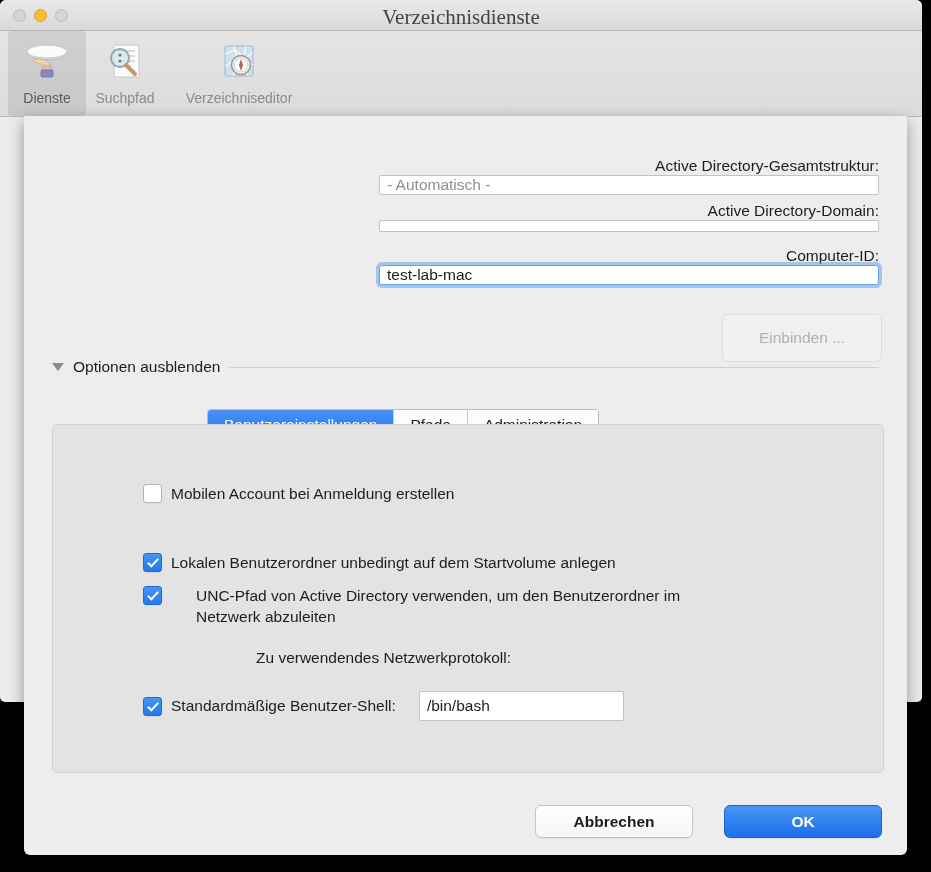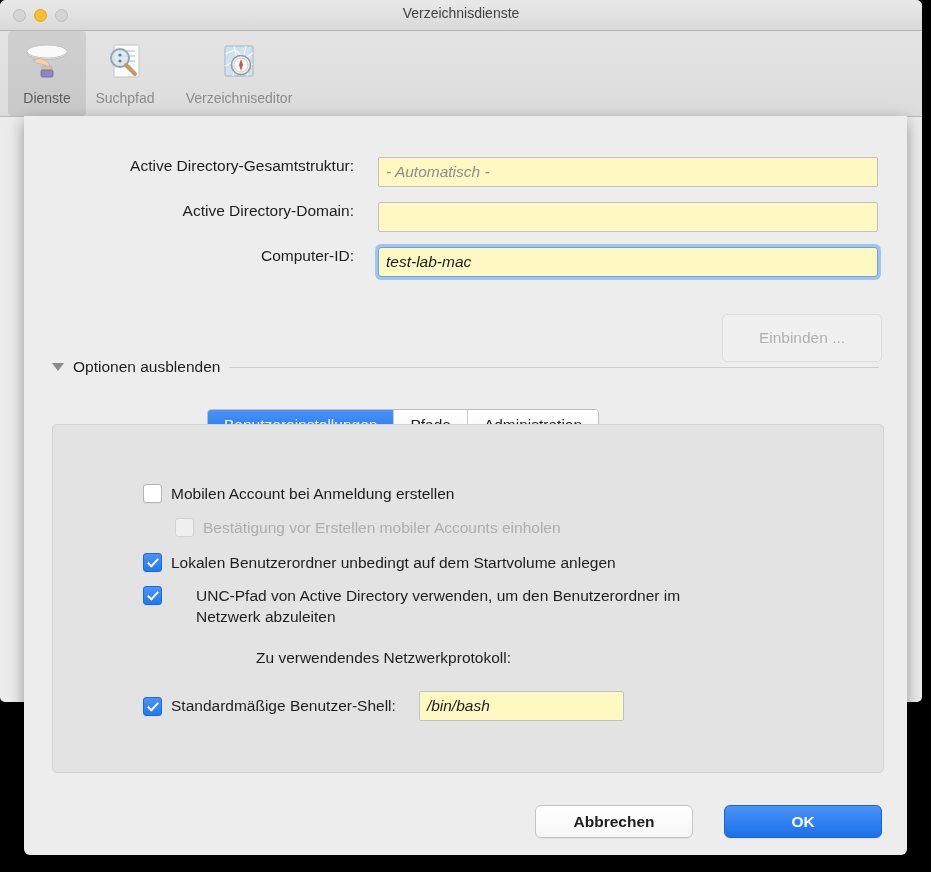--- a/index.html
+++ b/index.html
@@ -58,22 +58,23 @@
     box-sizing: border-box;
   }
   .light.close  { background: #d4d4d4; border: 1px solid #bcbcbc; }
   .light.min    { background: #fdbc2e; border: 1px solid #e0a323; }
   .light.zoom   { background: #d4d4d4; border: 1px solid #bcbcbc; }
 
   .window-title {
     position: absolute;
     left: 0; right: 0; top: 5px;
     text-align: center;
-    font-size: 14px;
+    font-size: 21px;
     color: #434343;
+    font-family: Liberation Serif, serif;
   }
 
   
   .toolbar {
     position: relative;
     height: 85px;
     background: linear-gradient(to bottom, #e4e4e4 0%, #dcdcdc 100%);
     border-bottom: 1px solid #b9b9b9;
     padding-left: 8px;
     display: flex;
@@ -111,42 +112,42 @@
     background: #ededed;
     border-radius: 0 0 6px 6px;
     box-shadow: 0 5px 16px rgba(0,0,0,0.38);
     overflow: hidden;
   }
 
   
   .field-row {
     position: absolute;
     display: flex;
-    align-items: flex-start;
+    align-items: flex-end;
     height: 30px;
+    flex-direction: column;
   }
   .field-label {
     font-size: 15.5px;
     color: #1d1d1d;
     text-align: right;
     white-space: nowrap;
   }
   .tfield {
     box-sizing: border-box;
     height: 30px;
-    background: #fef9c3;
+    background: #ffffff;
     border: 1px solid #c2c2c2;
     border-radius: 2px;
     font-size: 15.5px;
     color: #1d1d1d;
     padding: 0 7px;
     display: flex;
     align-items: center;
     font-family: "Liberation Sans", "DejaVu Sans", sans-serif;
-    font-style: italic;
   }
   .tfield.placeholder { color: #8e8e8e; }
   .tfield.focused {
     border: 1px solid #6aa4e8;
     box-shadow: 0 0 0 3px rgba(102,163,233,0.55);
     border-radius: 3px;
   }
 
   
   .btn {
@@ -450,24 +451,20 @@
       <div class="tab">Administration</div>
     </div>
 
     <div class="options-panel" style="left:28px; top:308px; width:830px; height:347px;">
 
       <div class="opt-row" style="left:62px; top:58px;">
         <div class="cb"></div>
         <div class="opt-label">Mobilen Account bei Anmeldung erstellen</div>
       </div>
 
-      <div class="opt-row" style="left:94px; top:92px;">
-        <div class="cb disabled"></div>
-        <div class="opt-label disabled">Bestätigung vor Erstellen mobiler Accounts einholen</div>
-      </div>
 
       <div class="opt-row" style="left:62px; top:127px;">
         <div class="cb checked"></div>
         <div class="opt-label">Lokalen Benutzerordner unbedingt auf dem Startvolume anlegen</div>
       </div>
 
       <div class="opt-row" style="left:62px; top:160px; width:640px;">
         <div class="cb checked"></div>
         <div class="opt-label" style="max-width:500px;margin-left:25px;">UNC-Pfad von Active Directory verwenden, um den Benutzerordner im Netzwerk abzuleiten</div>
       </div>

